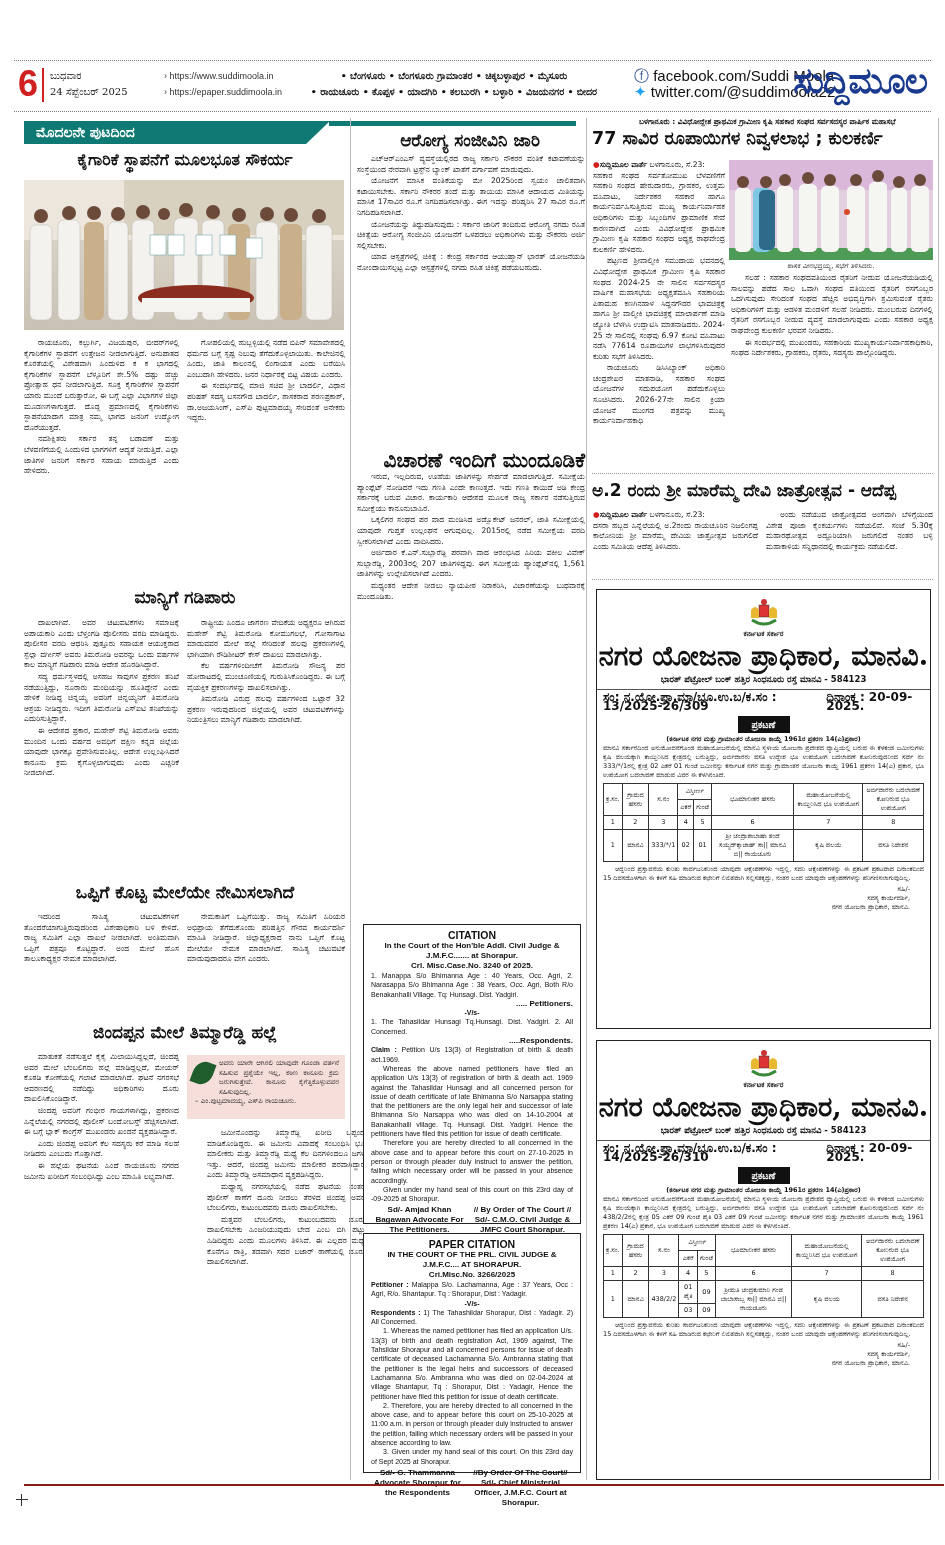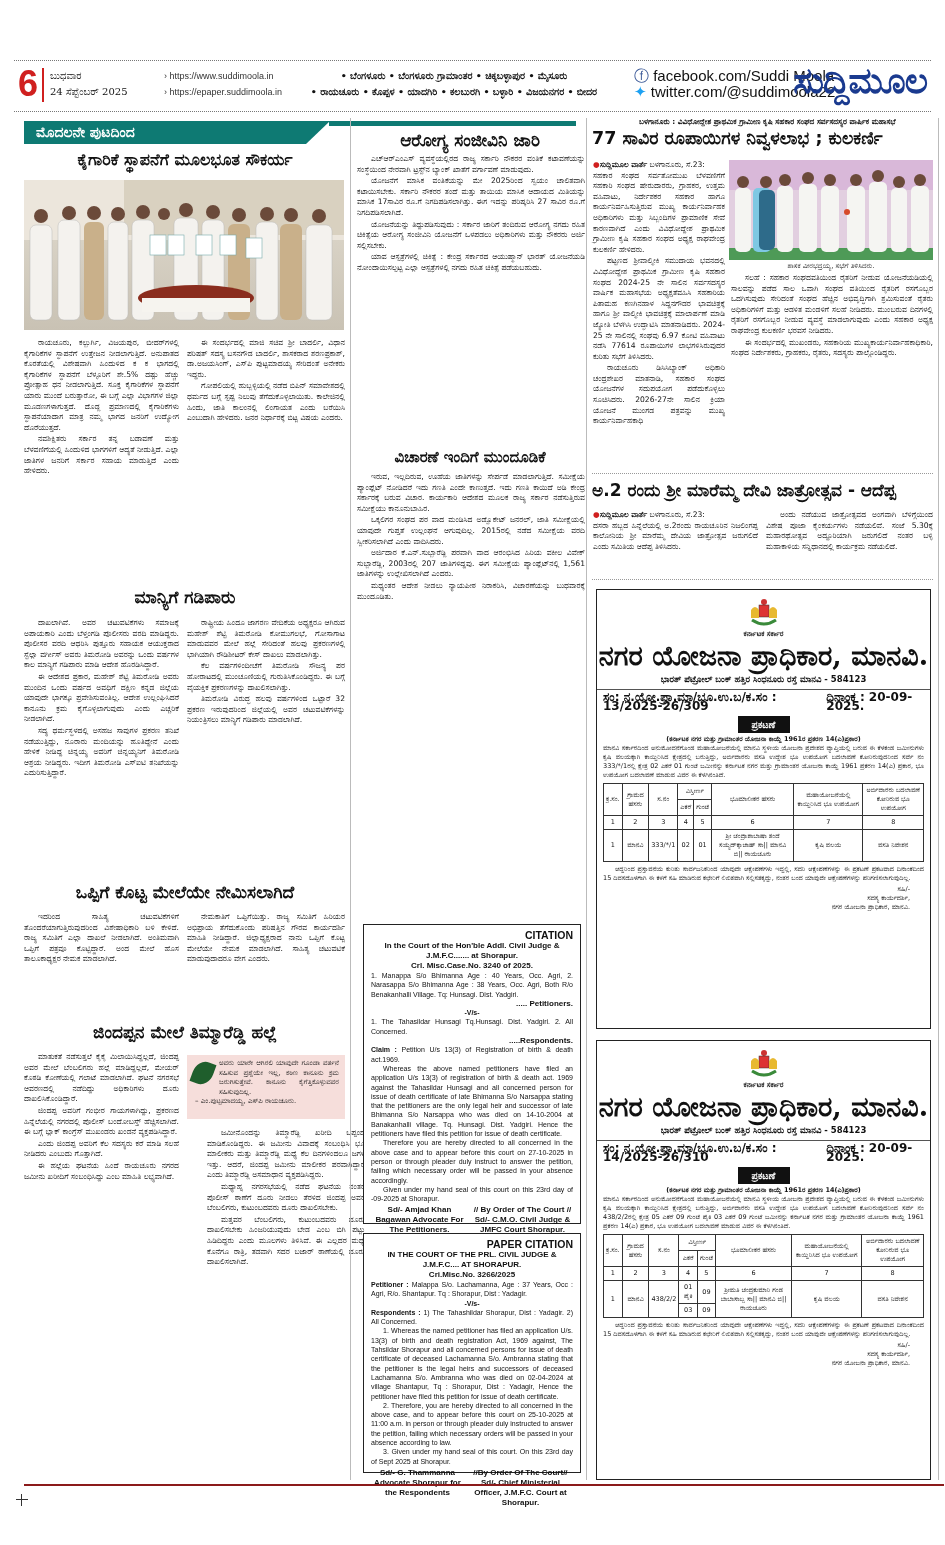--- a/index.html
+++ b/index.html
@@ -22,21 +22,21 @@
   .kicker-band .lbl { position: absolute; left: 12px; top: 3px; color:#fff; font-size: 14px; font-weight: bold; }
   .kicker-band::after { content:""; position:absolute; right:-1px; top:0; border-left: 24px solid transparent; border-bottom: 23px solid #fff; }
   .teal-rule { position:absolute; left: 329px; top: 121px; width: 247px; height: 5px; background:#0e7a73; }
   .hl { position: absolute; text-align: center; font-weight: bold; font-family: "DejaVu Sans", sans-serif; }
   .photo { position: absolute; overflow: hidden; }
   .vrule { position: absolute; width: 1px; background: #bbb; }
   .hrule { position: absolute; height: 1px; background: #bbb; }
   .redrule { position: absolute; left: 24px; width: 920px; height: 2px; background: #8b1a1a; top: 1484px; }
   .boxad { position: absolute; border: 1.5px solid #222; background:#fff; }
   .citation { font-family: "Liberation Sans", sans-serif; font-size: 7px; line-height: 9.3px; padding: 4px 7px; text-align: justify; }
-  .citation .t1 { text-align:right; font-weight: bold; font-size: 10.5px; line-height: 12px; }
+  .citation .t1 { text-align:center; font-weight: bold; font-size: 10.5px; line-height: 12px; }
   .citation .t2 { text-align:center; font-weight: bold; font-size: 8px; line-height: 10px; }
   .citation .right { text-align: right; font-weight: bold; font-size: 8px; }
   .citation .center { text-align: center; font-weight:bold; }
   .citation p.ind { text-indent: 12px; }
   .citation .sig { display: flex; justify-content: space-between; font-weight: bold; font-size: 8px; line-height: 10px; text-align: center; margin-top: 2px; }
   .notice { font-size: 6.5px; line-height: 9px; }
   .notice .seal { width: 34px; height: 30px; margin: 8px auto 2px; position: relative; }
   .notice .gov { text-align:center; font-size: 7px; font-weight:bold; }
   .notice .big { text-align:center; font-size: 27px; font-weight:bold; line-height: 34px; font-family: "DejaVu Serif", serif; }
   .notice .addr { text-align:center; font-size: 8.5px; font-weight: bold; line-height: 13px; border-bottom: 1px solid #555; padding-bottom: 3px; }
@@ -133,29 +133,29 @@
     <ellipse cx="172" cy="118" rx="58" ry="13" fill="#8a2d1e"></ellipse>
     <rect x="118" y="118" width="108" height="14" fill="#f6f4ef"></rect>
   </svg>
 </div>
 
 <div class="col" style="left:24px; top:338px; width:155px;">
   <p>ರಾಯಚೂರು, ಕಲ್ಬುರ್ಗಿ, ವಿಜಯಪುರ, ಬೀದರ್‌ಗಳಲ್ಲಿ ಕೈಗಾರಿಕೆಗಳ ಸ್ಥಾಪನೆಗೆ ಉತ್ತೇಜನ ನೀಡಲಾಗುತ್ತಿದೆ. ಅನುಪಾತದ ಕೊರತೆಯಲ್ಲಿ ವಿಶೇಷವಾಗಿ ಹಿಂದುಳಿದ ಕ ಕ ಭಾಗದಲ್ಲಿ ಕೈಗಾರಿಕೆಗಳ ಸ್ಥಾಪನೆಗೆ ಬೆಳ್ಳೂರಿಗೆ ಶೇ.5% ದಷ್ಟು ಹೆಚ್ಚು ಪ್ರೋತ್ಸಾಹ ಧನ ನೀಡಲಾಗುತ್ತಿದೆ. ಸೂಕ್ತ ಕೈಗಾರಿಕೆಗಳ ಸ್ಥಾಪನೆಗೆ ಯಾರು ಮುಂದೆ ಬರುತ್ತಾರೋ, ಈ ಬಗ್ಗೆ ಎಲ್ಲಾ ವಿಭಾಗಗಳ ಜಿಲ್ಲಾ ಮೂಡಣಗಳಾಗುತ್ತದೆ. ದೊಡ್ಡ ಪ್ರಮಾಣದಲ್ಲಿ ಕೈಗಾರಿಕೆಗಳು ಸ್ಥಾಪನೆಯಾದಾಗ ಮಾತ್ರ ನಮ್ಮ ಭಾಗದ ಜನರಿಗೆ ಉದ್ಯೋಗ ದೊರೆಯುತ್ತದೆ.</p>
   <p>ನವಶಿಕ್ಷಿತರು ಸರ್ಕಾರ ತನ್ನ ಬಡಾವಣೆ ಮತ್ತು ಬೆಳವಣಿಗೆಯಲ್ಲಿ ಹಿಂದುಳಿದ ಭಾಗಗಳಿಗೆ ಆದ್ಯತೆ ನೀಡುತ್ತಿದೆ. ಎಲ್ಲಾ ಜಾತಿಗಳ ಜನರಿಗೆ ಸರ್ಕಾರ ಸಹಾಯ ಮಾಡುತ್ತಿದೆ ಎಂದು ಹೇಳಿದರು.</p>
 </div>
 <div class="col" style="left:187px; top:338px; width:158px;">
+  <p>ಗೋಪಲಿಯಲ್ಲಿ ಹುಬ್ಬಳ್ಳಿಯಲ್ಲಿ ನಡೆದ ಬಿಪಿನ್ ಸಮಾವೇಶದಲ್ಲಿ ಧರ್ಮದ ಬಗ್ಗೆ ಸ್ಪಷ್ಟ ನಿಲುವು ತೆಗೆದುಕೊಳ್ಳಲಾಯಿತು. ಕಾಲೇಜಿನಲ್ಲಿ ಹಿಂದು, ಜಾತಿ ಕಾಲಂನಲ್ಲಿ ಲಿಂಗಾಯತ ಎಂದು ಬರೆಯಿಸಿ ಎಂಬುದಾಗಿ ಹೇಳಿದರು. ಜನರ ನಿರ್ಧಾರಕ್ಕೆ ಬಿಟ್ಟ ವಿಷಯ ಎಂದರು.</p>
   <p>ಈ ಸಂದರ್ಭದಲ್ಲಿ ಮಾಜಿ ಸಚಿವ ಶ್ರೀ ಬಾದರ್ಲಿ, ವಿಧಾನ ಪರಿಷತ್ ಸದಸ್ಯ ಬಸನಗೌಡ ಬಾದರ್ಲಿ, ಶಾಸಕರಾದ ಶರಣಪ್ರಕಾಶ್, ಡಾ.ಅಜಯಸಿಂಗ್, ಎಸ್‌ಪಿ ಪುಟ್ಟಮಾದಯ್ಯ ಸೇರಿದಂತೆ ಅನೇಕರು ಇದ್ದರು.</p>
-  <p>ಗೋಪಲಿಯಲ್ಲಿ ಹುಬ್ಬಳ್ಳಿಯಲ್ಲಿ ನಡೆದ ಬಿಪಿನ್ ಸಮಾವೇಶದಲ್ಲಿ ಧರ್ಮದ ಬಗ್ಗೆ ಸ್ಪಷ್ಟ ನಿಲುವು ತೆಗೆದುಕೊಳ್ಳಲಾಯಿತು. ಕಾಲೇಜಿನಲ್ಲಿ ಹಿಂದು, ಜಾತಿ ಕಾಲಂನಲ್ಲಿ ಲಿಂಗಾಯತ ಎಂದು ಬರೆಯಿಸಿ ಎಂಬುದಾಗಿ ಹೇಳಿದರು. ಜನರ ನಿರ್ಧಾರಕ್ಕೆ ಬಿಟ್ಟ ವಿಷಯ ಎಂದರು.</p>
 </div>
 
 <div class="hl" style="left:24px; top:587px; width:322px; font-size:17px;">ಮಾನ್ಯಿಗೆ ಗಡಿಪಾರು</div>
 <div class="col" style="left:24px; top:618px; width:155px;">
   <p>ದಾಖಲಾಗಿವೆ. ಅವರ ಚಟುವಟಿಕೆಗಳು ಸಮಾಜಕ್ಕೆ ಅಪಾಯಕಾರಿ ಎಂದು ಬೆಳ್ತಂಗಡಿ ಪೊಲೀಸರು ವರದಿ ಮಾಡಿದ್ದರು. ಪೊಲೀಸರ ವರದಿ ಆಧರಿಸಿ ಪುತ್ತೂರು ಸಹಾಯಕ ಆಯುಕ್ತರಾದ ಸ್ಟೆಲ್ಲಾ ವರ್ಗೀಸ್ ಅವರು ತಿಮರೋಡಿ ಅವರನ್ನು ಒಂದು ವರ್ಷಗಳ ಕಾಲ ಮಾನ್ಯಿಗೆ ಗಡಿಪಾರು ಮಾಡಿ ಆದೇಶ ಹೊರಡಿಸಿದ್ದಾರೆ.</p>
+  <p>ಸದ್ಯ ಧರ್ಮಸ್ಥಳದಲ್ಲಿ ಅಸಹಜ ಸಾವುಗಳ ಪ್ರಕರಣ ತನಿಖೆ ನಡೆಯುತ್ತಿದ್ದು, ನೂರಾರು ಮಂದಿಯನ್ನು ಹೂತಿದ್ದೇನೆ ಎಂದು ಹೇಳಿಕೆ ನೀಡಿದ್ದ ಚಿನ್ನಯ್ಯ ಅವರಿಗೆ ಚಿನ್ನಯ್ಯನಿಗೆ ತಿಮರೋಡಿ ಆಶ್ರಯ ನೀಡಿದ್ದರು. ಇದೀಗ ತಿಮರೋಡಿ ಎಸ್‌ಐಟಿ ತನಿಖೆಯನ್ನು ಎದುರಿಸುತ್ತಿದ್ದಾರೆ.</p>
   <p>ಈ ಆದೇಶದ ಪ್ರಕಾರ, ಮಹೇಶ್ ಶೆಟ್ಟಿ ತಿಮರೋಡಿ ಅವರು ಮುಂದಿನ ಒಂದು ವರ್ಷದ ಅವಧಿಗೆ ದಕ್ಷಿಣ ಕನ್ನಡ ಜಿಲ್ಲೆಯ ಯಾವುದೇ ಭಾಗಕ್ಕೂ ಪ್ರವೇಶಿಸುವಂತಿಲ್ಲ. ಆದೇಶ ಉಲ್ಲಂಘಿಸಿದರೆ ಕಾನೂನು ಕ್ರಮ ಕೈಗೊಳ್ಳಲಾಗುವುದು ಎಂದು ಎಚ್ಚರಿಕೆ ನೀಡಲಾಗಿದೆ.</p>
-  <p>ಸದ್ಯ ಧರ್ಮಸ್ಥಳದಲ್ಲಿ ಅಸಹಜ ಸಾವುಗಳ ಪ್ರಕರಣ ತನಿಖೆ ನಡೆಯುತ್ತಿದ್ದು, ನೂರಾರು ಮಂದಿಯನ್ನು ಹೂತಿದ್ದೇನೆ ಎಂದು ಹೇಳಿಕೆ ನೀಡಿದ್ದ ಚಿನ್ನಯ್ಯ ಅವರಿಗೆ ಚಿನ್ನಯ್ಯನಿಗೆ ತಿಮರೋಡಿ ಆಶ್ರಯ ನೀಡಿದ್ದರು. ಇದೀಗ ತಿಮರೋಡಿ ಎಸ್‌ಐಟಿ ತನಿಖೆಯನ್ನು ಎದುರಿಸುತ್ತಿದ್ದಾರೆ.</p>
 </div>
 <div class="col" style="left:187px; top:618px; width:158px;">
   <p>ರಾಷ್ಟ್ರೀಯ ಹಿಂದೂ ಜಾಗರಣ ವೇದಿಕೆಯ ಅಧ್ಯಕ್ಷರೂ ಆಗಿರುವ ಮಹೇಶ್ ಶೆಟ್ಟಿ ತಿಮರೋಡಿ ಕೋಮುಗಲಭೆ, ಗೋಸಾಗಾಟ ಮಾಡುವವರ ಮೇಲೆ ಹಲ್ಲೆ ಸೇರಿದಂತೆ ಹಲವು ಪ್ರಕರಣಗಳಲ್ಲಿ ಭಾಗಿಯಾಗಿ ರೌಡಿಶೀಟರ್ ಕೇಸ್ ದಾಖಲು ಮಾಡಲಾಗಿತ್ತು.</p>
   <p>ಕೆಲ ವರ್ಷಗಳಿಂದೀಚೆಗೆ ತಿಮರೋಡಿ ಸೌಜನ್ಯ ಪರ ಹೋರಾಟದಲ್ಲಿ ಮುಂಚೂಣಿಯಲ್ಲಿ ಗುರುತಿಸಿಕೊಂಡಿದ್ದರು. ಈ ಬಗ್ಗೆ ವೈಯಕ್ತಿಕ ಪ್ರಕರಣಗಳನ್ನು ದಾಖಲಿಸಲಾಗಿತ್ತು.</p>
   <p>ತಿಮರೋಡಿ ವಿರುದ್ಧ ಹಲವು ವರ್ಷಗಳಿಂದ ಒಟ್ಟಾರೆ 32 ಪ್ರಕರಣ ಇರುವುದರಿಂದ ಜಿಲ್ಲೆಯಲ್ಲಿ ಅವರ ಚಟುವಟಿಕೆಗಳನ್ನು ನಿಯಂತ್ರಿಸಲು ಮಾನ್ಯಿಗೆ ಗಡಿಪಾರು ಮಾಡಲಾಗಿದೆ.</p>
 </div>
 
 <div class="hl" style="left:24px; top:882px; width:322px; font-size:17px;">ಒಪ್ಪಿಗೆ ಕೊಟ್ಟ ಮೇಲೆಯೇ ನೇಮಿಸಲಾಗಿದೆ</div>
 <div class="col" style="left:24px; top:912px; width:155px;">
   <p>ಇದರಿಂದ ಸಾಹಿತ್ಯ ಚಟುವಟಿಕೆಗಳಿಗೆ ತೊಂದರೆಯಾಗುತ್ತಿರುವುದರಿಂದ ವಿಶೇಷಾಧಿಕಾರಿ ಬಳಿ ಕೇಳಿದೆ. ರಾಜ್ಯ ಸಮಿತಿಗೆ ಎಲ್ಲಾ ದಾಖಲೆ ನೀಡಲಾಗಿದೆ. ಅಂತಿಮವಾಗಿ ಒಪ್ಪಿಗೆ ಪತ್ರವೂ ಕೊಟ್ಟಿದ್ದಾರೆ. ಅಂದ ಮೇಲೆ ಹೊಸ ತಾಲೂಕಾಧ್ಯಕ್ಷರ ನೇಮಕ ಮಾಡಲಾಗಿದೆ.</p>
@@ -187,21 +187,21 @@
 <div class="vrule" style="left:350px; top:118px; height:1362px;"></div>
 
 <div class="hl" style="left:355px; top:130px; width:230px; font-size:17px;">ಆರೋಗ್ಯ ಸಂಜೀವಿನಿ ಜಾರಿ</div>
 <div class="col" style="left:357px; top:154px; width:228px;">
   <p>ಎಚ್‌ಆರ್‌ಎಂಎಸ್ ವ್ಯವಸ್ಥೆಯಲ್ಲಿರದ ರಾಜ್ಯ ಸರ್ಕಾರಿ ನೌಕರರ ವಂತಿಕೆ ಕಟಾವಣೆಯನ್ನು ಸಂಸ್ಥೆಯಿಂದ ನೇರವಾಗಿ ಟ್ರಸ್ಟ್‌ನ ಬ್ಯಾಂಕ್ ಖಾತೆಗೆ ವರ್ಗಾವಣೆ ಮಾಡುವುದು.</p>
   <p>ಯೋಜನೆಗೆ ಮಾಸಿಕ ವಂತಿಕೆಯನ್ನು ಮೇ 2025ರಿಂದ ಸ್ವಯಂ ಚಾಲಿತವಾಗಿ ಕಟಾಯಿಸಬೇಕು. ಸರ್ಕಾರಿ ನೌಕರರ ತಂದೆ ಮತ್ತು ತಾಯಿಯ ಮಾಸಿಕ ಆದಾಯದ ಮಿತಿಯನ್ನು ಮಾಸಿಕ 17ಸಾವಿರ ರೂ.ಗೆ ನಿಗದಿಪಡಿಸಲಾಗಿತ್ತು. ಈಗ ಇದನ್ನು ಪರಿಷ್ಕರಿಸಿ 27 ಸಾವಿರ ರೂ.ಗೆ ನಿಗದಿಪಡಿಸಲಾಗಿದೆ.</p>
   <p>ಯೋಜನೆಯನ್ನು ತಿದ್ದುಪಡಿಸುವುದು : ಸರ್ಕಾರ ಜಾರಿಗೆ ತಂದಿರುವ ಆರೋಗ್ಯ ನಗದು ರಹಿತ ಚಿಕಿತ್ಸೆಯ ಆರೋಗ್ಯ ಸಂಜೀವಿನಿ ಯೋಜನೆಗೆ ಒಳಪಡಲು ಅಧಿಕಾರಿಗಳು ಮತ್ತು ನೌಕರರು ಅರ್ಜಿ ಸಲ್ಲಿಸಬೇಕು.</p>
   <p>ಯಾವ ಆಸ್ಪತ್ರೆಗಳಲ್ಲಿ ಚಿಕಿತ್ಸೆ : ಕೇಂದ್ರ ಸರ್ಕಾರದ ಆಯುಷ್ಮಾನ್ ಭಾರತ್ ಯೋಜನೆಯಡಿ ನೋಂದಾಯಿಸಲ್ಪಟ್ಟ ಎಲ್ಲಾ ಆಸ್ಪತ್ರೆಗಳಲ್ಲಿ ನಗದು ರಹಿತ ಚಿಕಿತ್ಸೆ ಪಡೆಯಬಹುದು.</p>
 </div>
 
-<div class="hl" style="left:355px; top:448px; width:230px; font-size:15px;">ವಿಚಾರಣೆ ಇಂದಿಗೆ ಮುಂದೂಡಿಕೆ</div>
+<div class="hl" style="left:355px; top:448px; width:230px; font-size:20px;text-align:right;">ವಿಚಾರಣೆ ಇಂದಿಗೆ ಮುಂದೂಡಿಕೆ</div>
 <div class="col" style="left:357px; top:472px; width:228px;">
   <p>ಇರುವ, ಇಲ್ಲದಿರುವ, ಊಹೆಯ ಜಾತಿಗಳನ್ನು ಸೇರ್ಪಡೆ ಮಾಡಲಾಗುತ್ತಿದೆ. ಸಮೀಕ್ಷೆಯ ಪ್ಯಾಂಫ್ಲೆಟ್ ನೋಡಿದರೆ ಇದು ಗಣತಿ ಎಂದೇ ಕಾಣುತ್ತದೆ. ಇದು ಗಣತಿ ಕಾಯಿದೆ ಅಡಿ ಕೇಂದ್ರ ಸರ್ಕಾರಕ್ಕೆ ಬರುವ ವಿಚಾರ. ಕಾರ್ಯಕಾರಿ ಆದೇಶದ ಮೂಲಕ ರಾಜ್ಯ ಸರ್ಕಾರ ನಡೆಸುತ್ತಿರುವ ಸಮೀಕ್ಷೆಯು ಕಾನೂನುಬಾಹಿರ.</p>
   <p>ಒಕ್ಕಲಿಗರ ಸಂಘದ ಪರ ವಾದ ಮಂಡಿಸಿದ ಅಡ್ವೊಕೇಟ್ ಜನರಲ್, ಜಾತಿ ಸಮೀಕ್ಷೆಯಲ್ಲಿ ಯಾವುದೇ ಗುಪ್ತತೆ ಉಲ್ಲಂಘನೆ ಆಗುವುದಿಲ್ಲ. 2015ರಲ್ಲಿ ನಡೆದ ಸಮೀಕ್ಷೆಯ ವರದಿ ಸ್ವೀಕರಿಸಲಾಗಿದೆ ಎಂದು ವಾದಿಸಿದರು.</p>
   <p>ಅರ್ಜಿದಾರ ಕೆ.ಎನ್.ಸುಬ್ಬಾರೆಡ್ಡಿ ಪರವಾಗಿ ವಾದ ಆರಂಭಿಸಿದ ಹಿರಿಯ ವಕೀಲ ವಿವೇಕ್ ಸುಬ್ಬಾರೆಡ್ಡಿ, 2003ರಲ್ಲಿ 207 ಜಾತಿಗಳಿದ್ದವು. ಈಗ ಸಮೀಕ್ಷೆಯ ಪ್ಯಾಂಫ್ಲೆಟ್‌ನಲ್ಲಿ 1,561 ಜಾತಿಗಳನ್ನು ಉಲ್ಲೇಖಿಸಲಾಗಿದೆ ಎಂದರು.</p>
   <p>ಮಧ್ಯಂತರ ಆದೇಶ ನೀಡಲು ನ್ಯಾಯಪೀಠ ನಿರಾಕರಿಸಿ, ವಿಚಾರಣೆಯನ್ನು ಬುಧವಾರಕ್ಕೆ ಮುಂದೂಡಿತು.</p>
 </div>
 
 <div class="boxad citation" style="left:363px; top:924px; width:218px; height:300px;">
   <div class="t1">CITATION</div>
   <div class="t2">In the Court of the Hon'ble Addl. Civil Judge &amp; J.M.F.C....... at Shorapur.</div>

